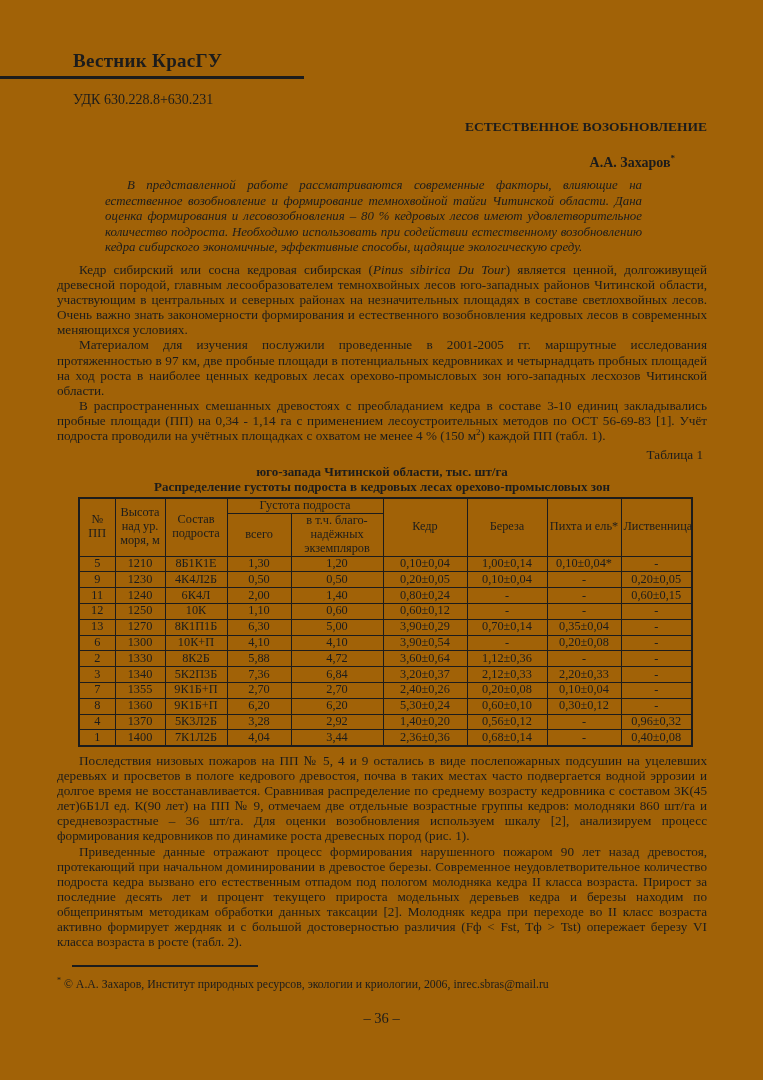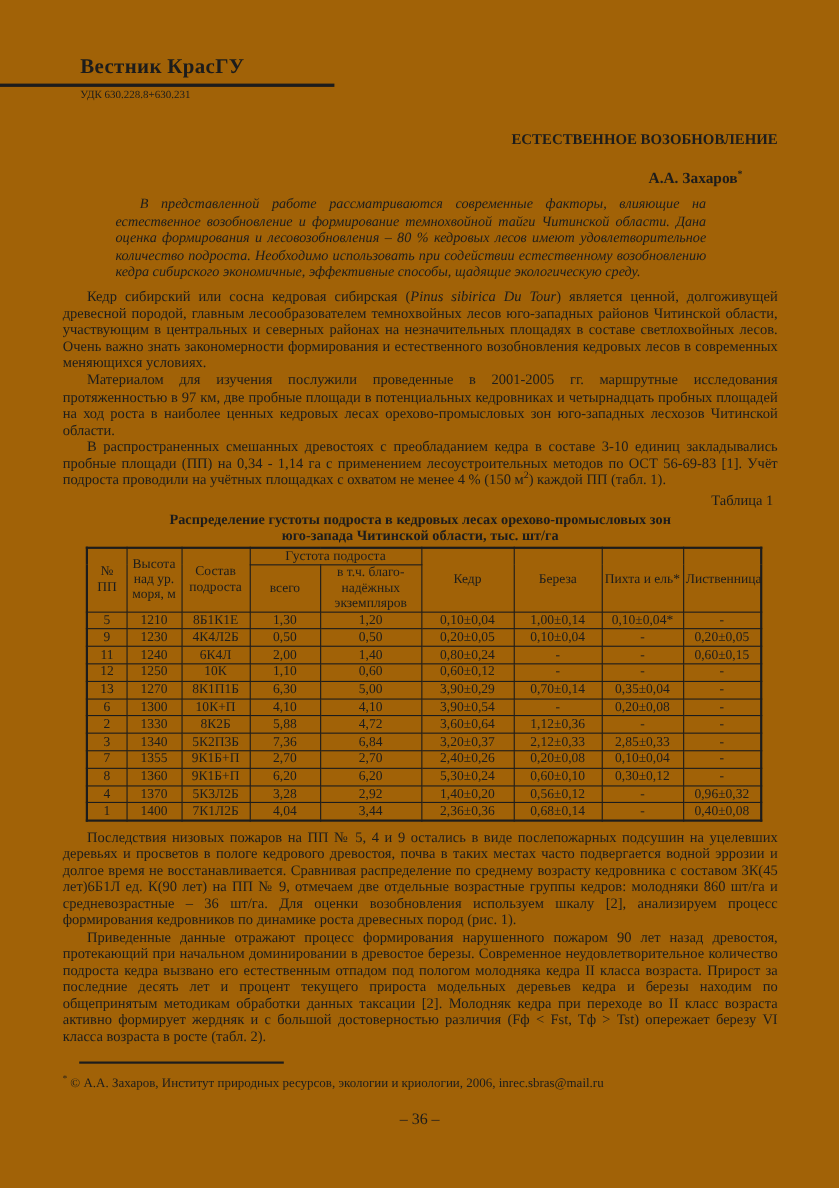--- a/index.html
+++ b/index.html
@@ -13,21 +13,21 @@
     overflow:hidden;
   }
   .masthead-title{
     position:absolute;left:73px;top:50px;
     font-size:19px;font-weight:bold;letter-spacing:.3px;
   }
   .masthead-rule{
     position:absolute;left:0;top:76px;width:304px;height:3px;
     background:#1c1c1c;
   }
-  .udk{position:absolute;left:73px;top:81px;font-size:10px;}
+  .udk{position:absolute;left:73px;top:92px;font-size:14px;}
   .article-title{
     position:absolute;left:57px;top:119px;width:650px;
     text-align:right;font-weight:bold;font-size:13.5px;line-height:16px;
   }
   .author{
     position:absolute;right:88px;top:153px;
     font-size:14px;font-weight:bold;
   }
   .author sup{font-size:9px;}
   .abstract{
@@ -96,22 +96,22 @@
 
   <div class="body-text" id="block-top">
     <p><span>Кедр сибирский или сосна кедровая сибирская (</span><i>Pinus sibirica Du Tour</i><span>) является ценной, долгоживущей древесной породой, главным лесообразователем темнохвойных лесов юго-западных районов Читинской области, участвующим в центральных и северных районах на незначительных площадях в составе светлохвойных лесов. Очень важно знать закономерности формирования и естественного возобновления кедровых лесов в современных меняющихся условиях.</span></p>
     <p>Материалом для изучения послужили проведенные в 2001-2005 гг. маршрутные исследования протяженностью в 97 км, две пробные площади в потенциальных кедровниках и четырнадцать пробных площадей на ход роста в наиболее ценных кедровых лесах орехово-промысловых зон юго-западных лесхозов Читинской области.</p>
     <p><span>В распространенных смешанных древостоях с преобладанием кедра в составе 3-10 единиц закладывались пробные площади (ПП) на 0,34 - 1,14 га с применением лесоустроительных методов по ОСТ 56-69-83 [1]. Учёт подроста проводили на учётных площадках с охватом не менее 4 % (150 м</span><sup>2</sup><span>) каждой ПП (табл. 1).</span></p>
   </div>
 
   <div class="table-label">Таблица 1</div>
 
   <div class="table-caption">
+    <div>юго-запада Читинской области, тыс. шт/га</div>
     <div>Распределение густоты подроста в кедровых лесах орехово-промысловых зон</div>
-    <div>юго-запада Читинской области, тыс. шт/га</div>
   </div>
 
   <table class="data-table">
     <colgroup>
       <col style="width:36px">
         <col style="width:50px">
         <col style="width:62px">
       <col style="width:64px">
         <col style="width:92px">
         <col style="width:84px">
@@ -214,21 +214,21 @@
           <td>-</td>
         </tr>
         <tr>
           <td>3</td>
           <td>1340</td>
           <td>5К2П3Б</td>
           <td>7,36</td>
           <td>6,84</td>
           <td>3,20±0,37</td>
           <td>2,12±0,33</td>
-          <td>2,85±0,33</td>
+          <td>2,20±0,33</td>
           <td>-</td>
         </tr>
         <tr>
           <td>7</td>
           <td>1355</td>
           <td>9К1Б+П</td>
           <td>2,70</td>
           <td>2,70</td>
           <td>2,40±0,26</td>
           <td>0,20±0,08</td>

